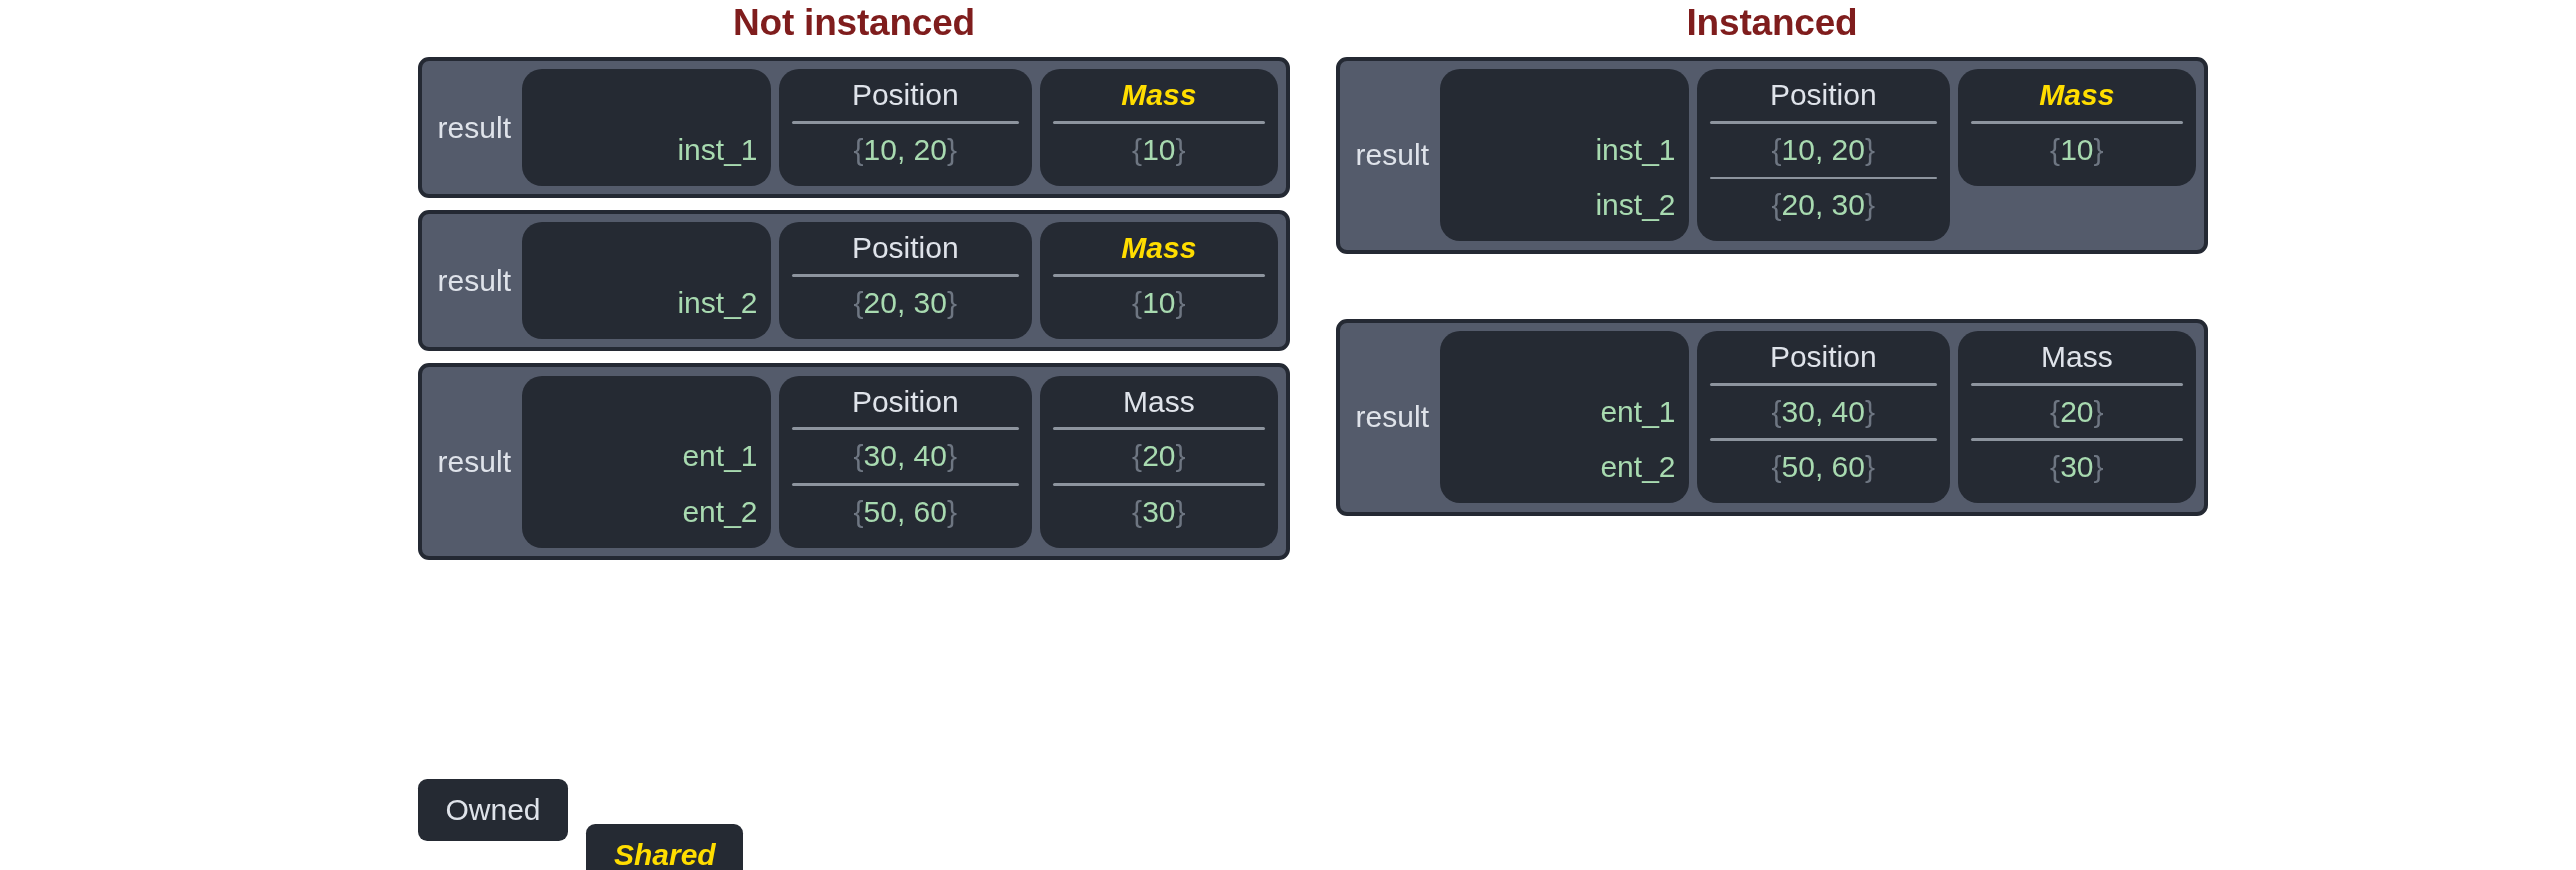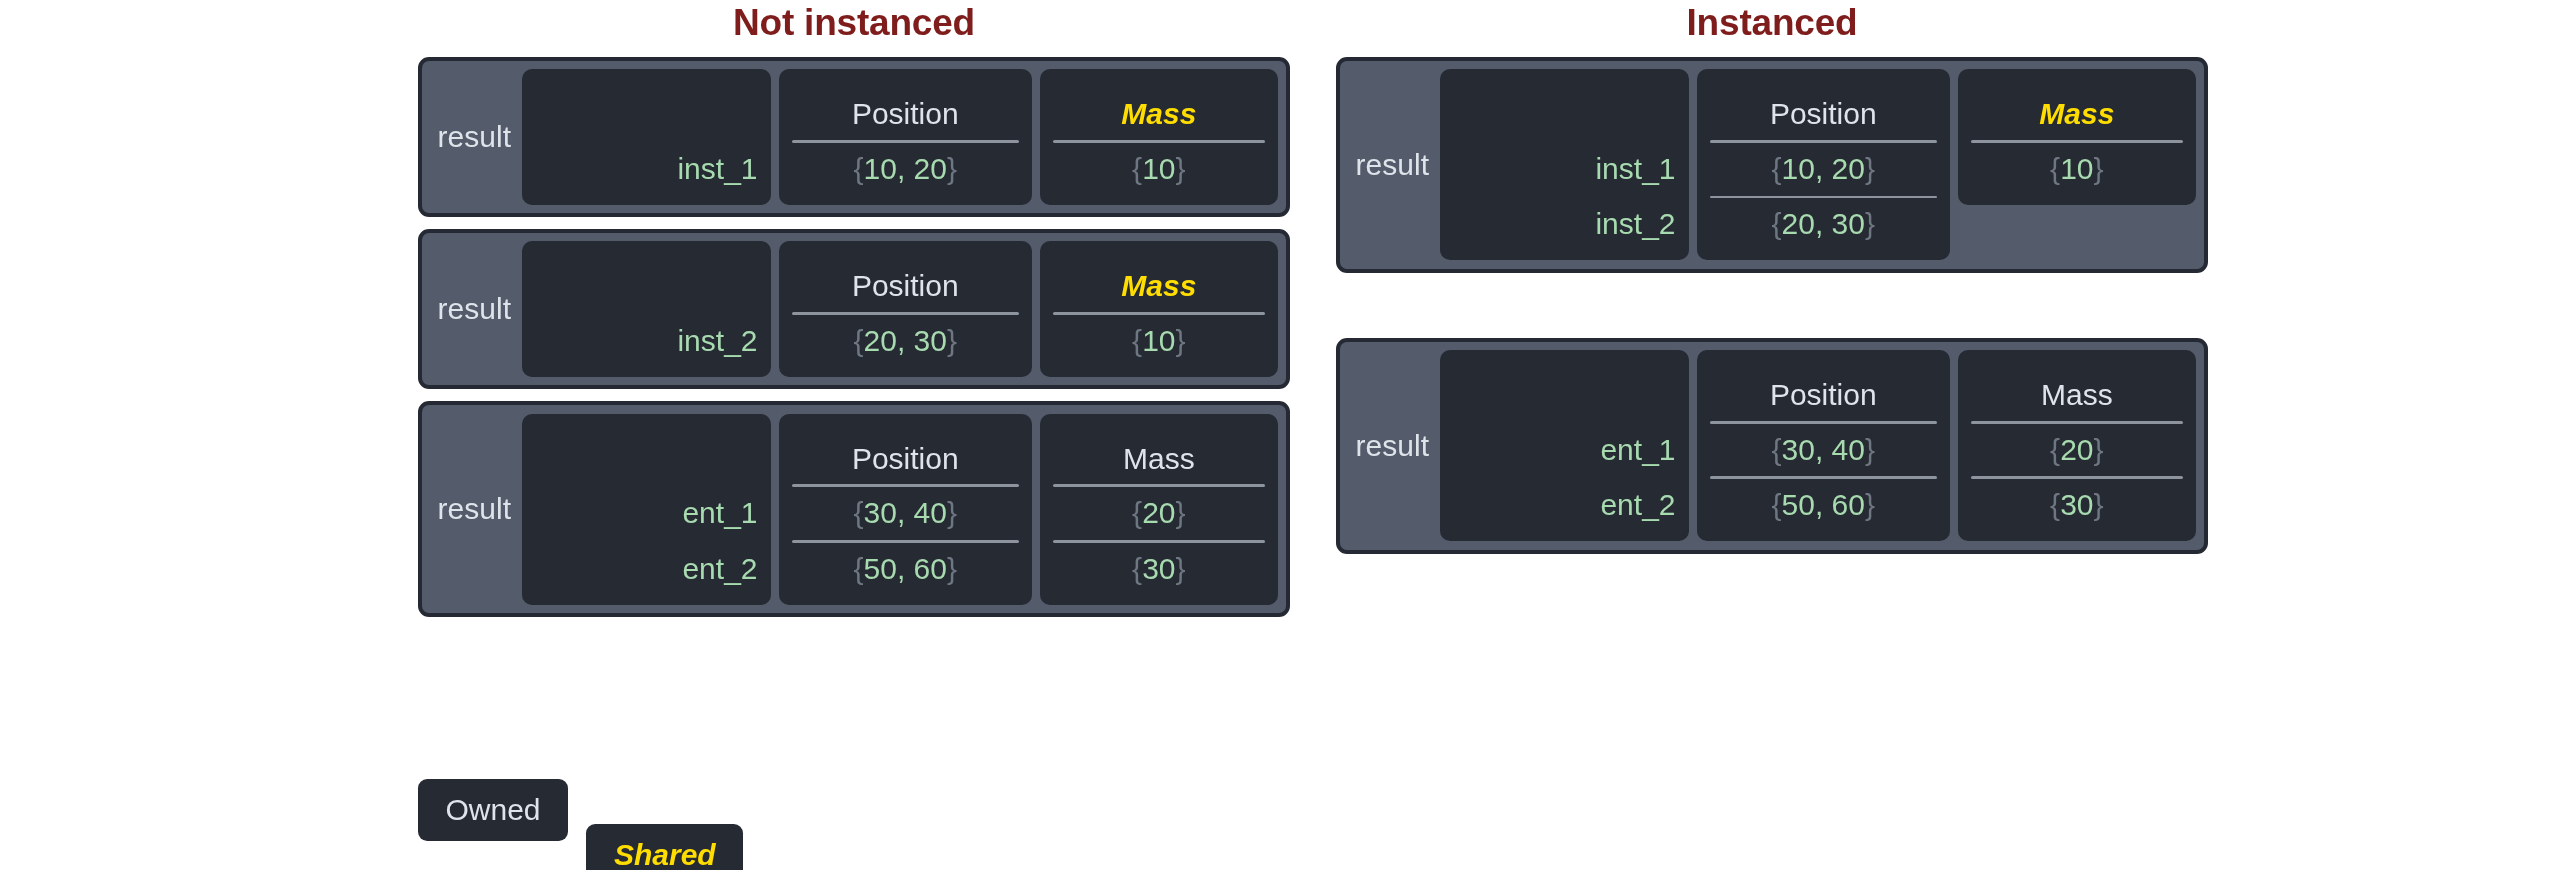--- a/index.html
+++ b/index.html
@@ -69,22 +69,22 @@
     flex: 1 1 auto;
     display: flex;
     flex-direction: row;
     align-items: flex-start;
     gap: 8.3px;
   }
 
   .col {
     box-sizing: border-box;
     background: #252a33;
-    border-radius: 10px;
-    padding: 21px 13px 11px 13px;
+    border-radius: 20px;
+    padding: 2px 13px 11px 13px;
     display: flex;
     flex-direction: column;
     flex: 1 1 0;
     min-width: 0;
   }
   .col.c-name  { flex: 1.03 1 0; align-items: flex-end; }
   .col.c-pos   { flex: 1.05 1 0; }
   .col.c-mass  { flex: 0.98 1 0; }
 
   .col-head {

